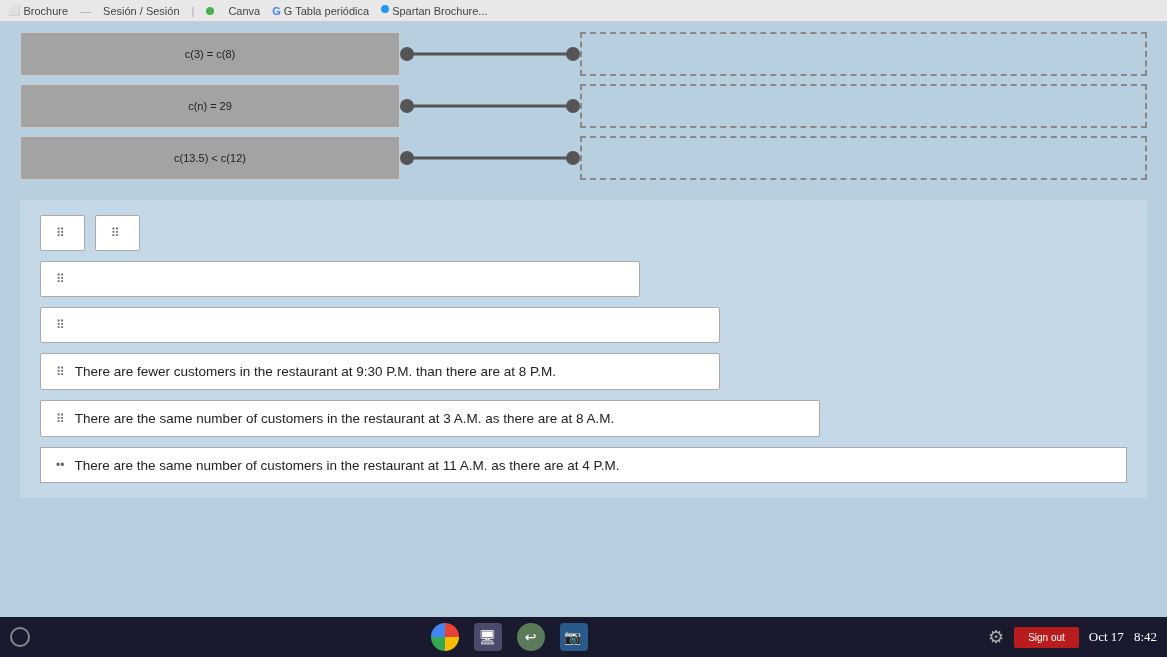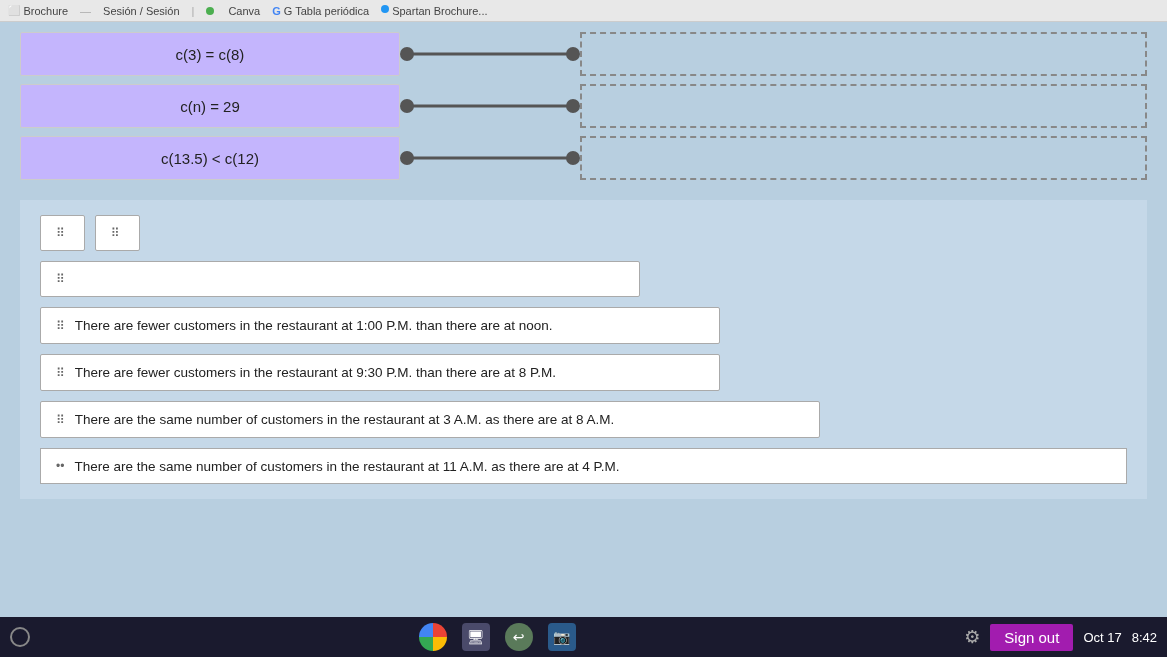--- a/index.html
+++ b/index.html
@@ -44,24 +44,24 @@
 
     .left-column {
       display: flex;
       flex-direction: column;
       gap: 8px;
       width: 380px;
       flex-shrink: 0;
     }
 
     .equation-box {
-      background: #c4b5fd;
+      background: #a3a3a3;
       border: 1px solid #ccc;
       padding: 10px 18px;
-      font-size: 15px;
+      font-size: 11px;
       color: #222;
       border-radius: 2px;
       text-align: center;
       min-height: 44px;
       display: flex;
       align-items: center;
       justify-content: center;
     }
 
     .connector-area {
@@ -199,32 +199,33 @@
       font-size: 16px;
     }
 
     .taskbar-right {
       display: flex;
       align-items: center;
       gap: 10px;
     }
 
     .sign-out-btn {
-      background: #a21caf;
+      background: #b91c1c;
       color: white;
       border: none;
       padding: 5px 14px;
-      font-size: 15px;
+      font-size: 10px;
       cursor: pointer;
       border-radius: 2px;
     }
 
     .taskbar-datetime {
       color: white;
       font-size: 13px;
+      font-family: Liberation Serif, serif;
     }
 
     .taskbar-gear {
       color: #aaa;
       font-size: 18px;
     }
 
     
     .partial-row {
       background: white;
@@ -324,21 +325,20 @@
 
     <div class="answer-row">
       <div class="answer-box answer-box-wide" style="max-width:600px;">
         <span class="drag-icon">⠿</span>
       </div>
     </div>
 
     <div class="answer-row">
       <div class="answer-box answer-box-wide" style="max-width:680px;">
         <span class="drag-icon">⠿</span>
-        <span>There are fewer customers in the restaurant at 1:00 P.M. than there are at noon.</span>
       </div>
     </div>
 
     <div class="answer-row">
       <div class="answer-box answer-box-wide" style="max-width:680px;">
         <span class="drag-icon">⠿</span>
         <span>There are fewer customers in the restaurant at 9:30 P.M. than there are at 8 P.M.</span>
       </div>
     </div>
 

